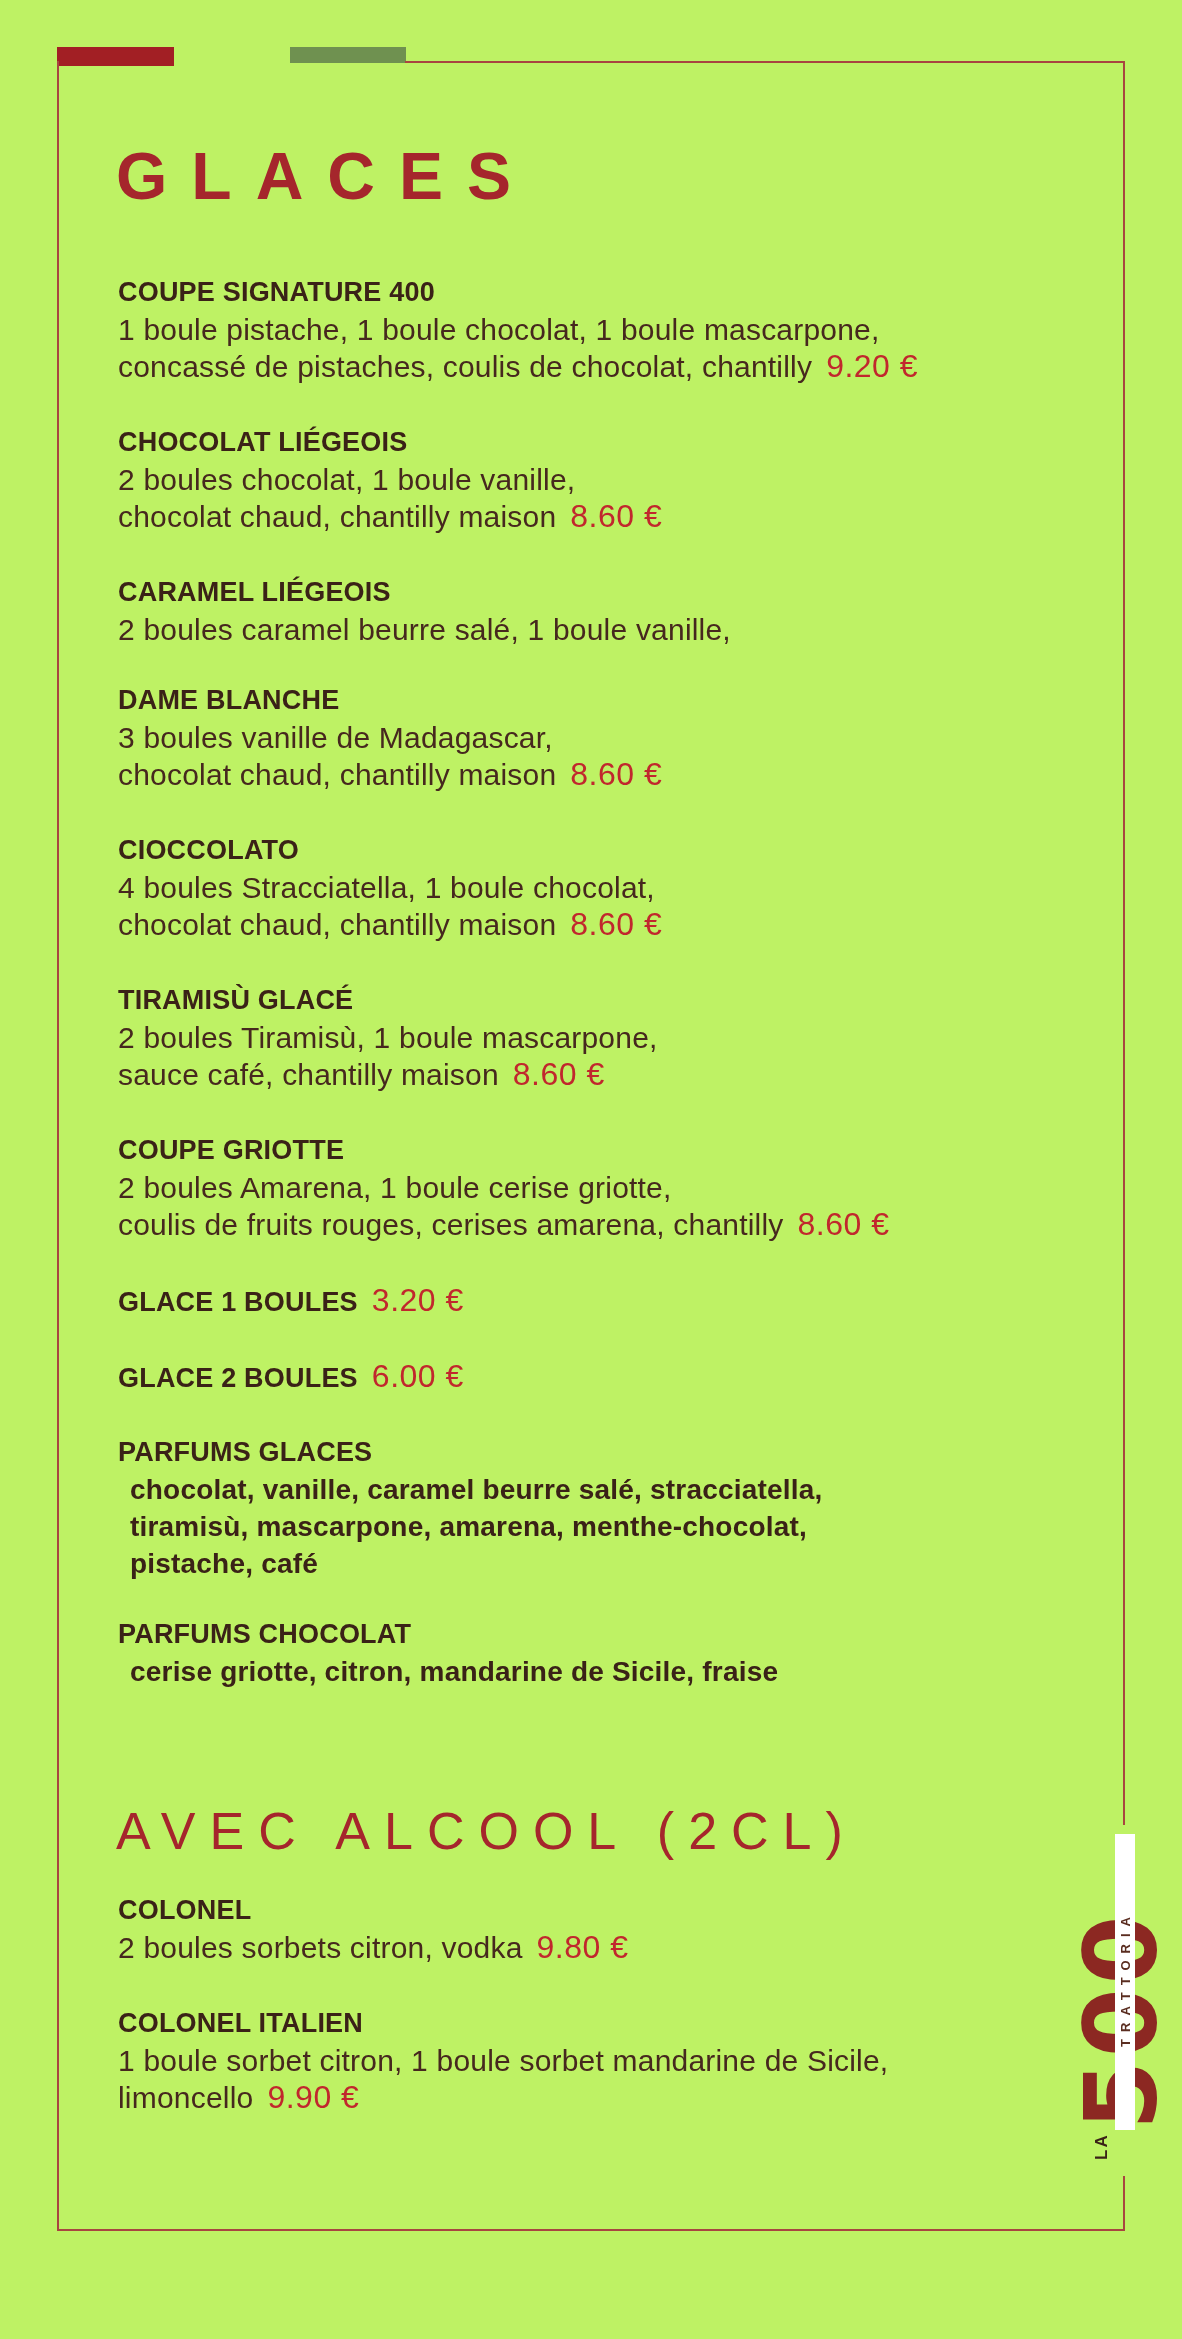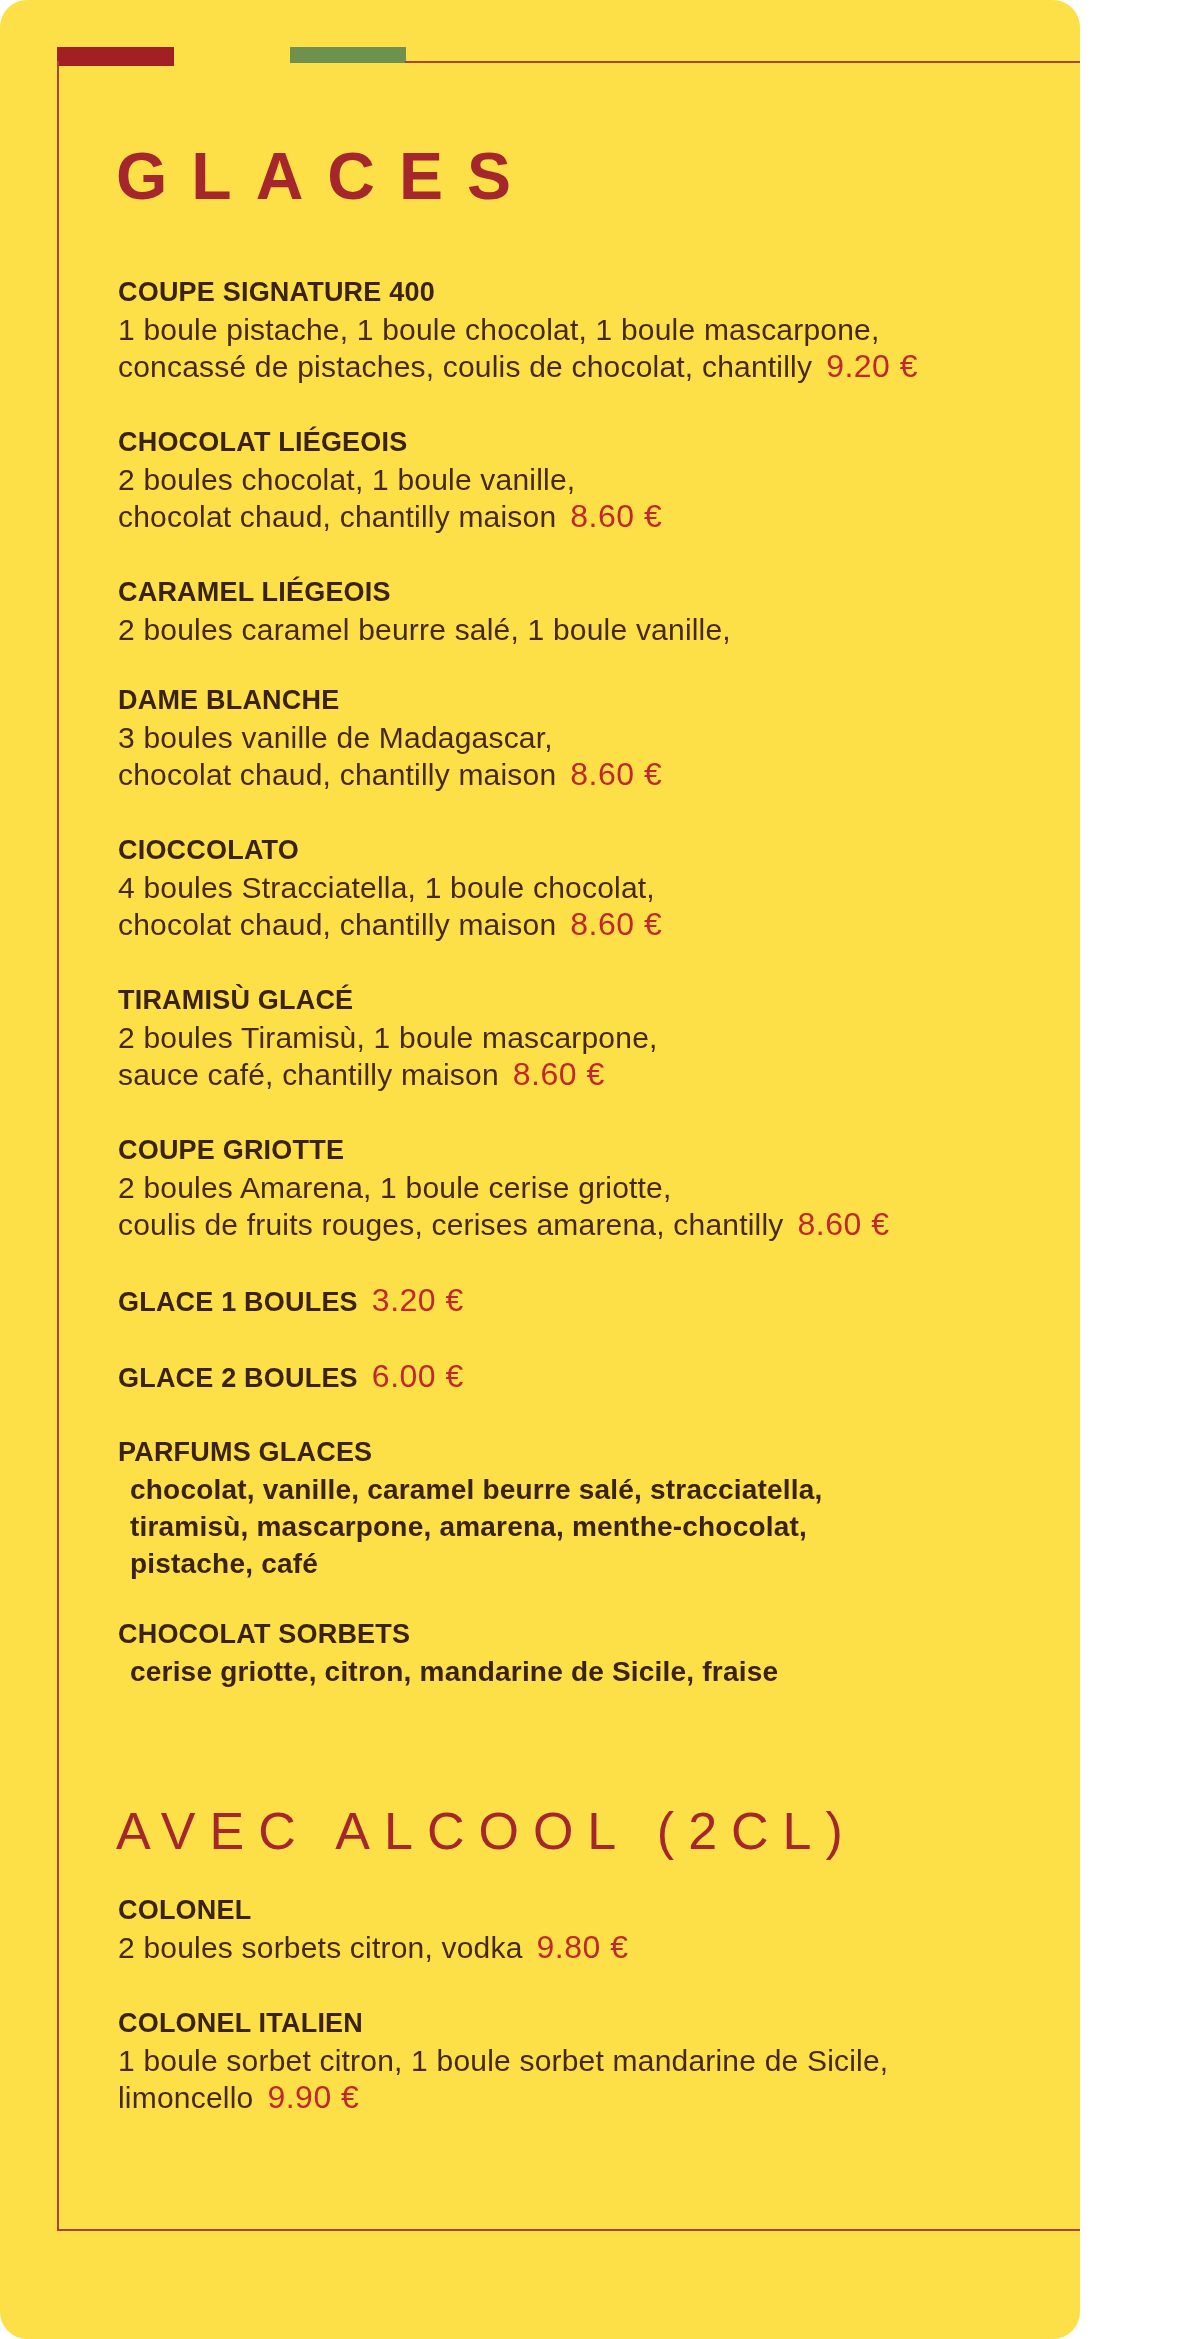--- a/index.html
+++ b/index.html
@@ -1,22 +1,21 @@
 <!DOCTYPE html>
 <html><head>
 <meta charset="utf-8">
 <style>
   html,body{margin:0;padding:0;background:#ffffff;}
   .page{
     position:relative;
-    width:1080px;height:2339px;
-    background:#fde047;
+    width:1182px;height:2339px;
+    background:#bef264;
     font-family:"Liberation Sans", sans-serif;
     overflow:hidden;
-    border-radius:27px;
   }
   
   .bar{position:absolute;}
   .bar-red{left:57px;top:47px;width:117px;height:19px;background:#a21f24;}
   .bar-green{left:290px;top:47px;width:116px;height:16px;background:#6f9150;}
   .fline{position:absolute;background:#a84540;}
   .line-top{left:405px;top:61px;width:719px;height:2px;}
   .line-left{left:57px;top:61px;width:2px;height:2170px;}
   .line-bottom{left:57px;top:2229px;width:1068px;height:2px;}
   .line-right-a{left:1123px;top:61px;width:2px;height:1764px;}
@@ -131,21 +130,21 @@
     </div>
 
     <div class="item">
       <div class="line name">PARFUMS GLACES</div>
       <div class="line desc-bold">chocolat, vanille, caramel beurre salé, stracciatella,</div>
       <div class="line desc-bold">tiramisù, mascarpone, amarena, menthe-chocolat,</div>
       <div class="line desc-bold">pistache, café</div>
     </div>
 
     <div class="item">
-      <div class="line name">CHOCOLAT SORBETS</div>
+      <div class="line name">PARFUMS CHOCOLAT</div>
       <div class="line desc-bold">cerise griotte, citron, mandarine de Sicile, fraise</div>
     </div>
 
     <h2 class="section2-title">AVEC ALCOOL (2CL)</h2>
 
     <div class="item">
       <div class="line name">COLONEL</div>
       <div class="line"><span class="desc">2 boules sorbets citron, vodka</span><span class="price">9.80 €</span></div>
     </div>
 

